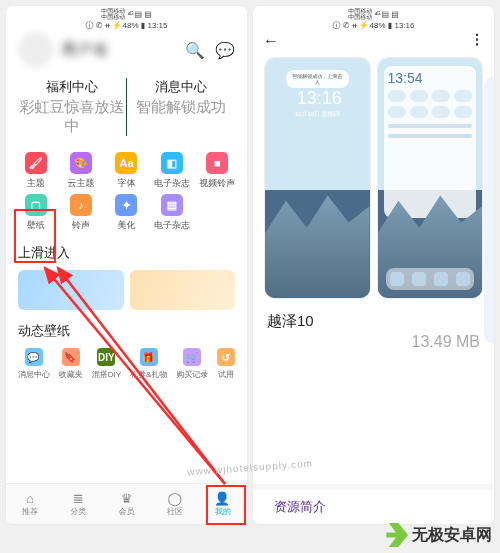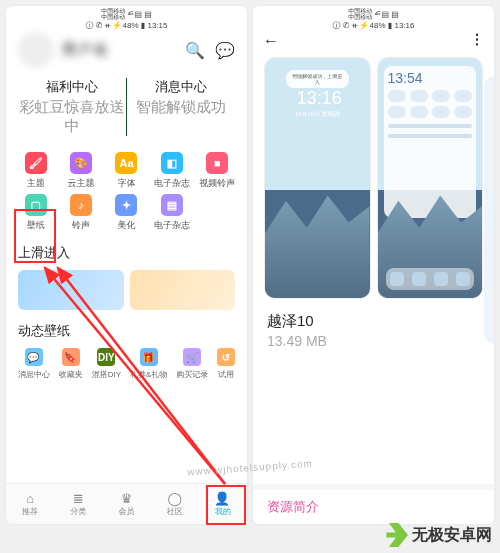--- a/index.html
+++ b/index.html
@@ -198,25 +198,26 @@
   .pv2 .dock { position:absolute; bottom:8px; left:8px; right:8px; height:22px; background:rgba(255,255,255,.5); border-radius:8px; display:flex; justify-content:space-around; align-items:center;}
   .pv2 .dock div{ width:14px;height:14px;border-radius:4px;background:#bcd4e6;}
   .theme-name {
     padding: 10px 14px 0;
     font-size: 15px;
     color: #222;
     font-weight: 500;
   }
   .theme-size {
     padding: 2px 14px;
-    font-size: 14px;
+    font-size: 16px;
     color: #aaa;
+    text-align: right;
   }
   .divider { height:6px; background:#f6f6f6; }
-  .res-title { padding: 8px 14px; font-size: 13px; color:#ec4899;font-family:Liberation Mono, monospace; }
+  .res-title { padding: 8px 21px; font-size: 13px; color:#4c1d95;font-family:Liberation Mono, monospace; }
   .right-prev {
     position:absolute; right:-10px; top:70px; bottom:180px; width:20px;
     background:#eef4fb; border-radius:10px;
   }
   
   .redbox {
     position: absolute;
     border: 2.5px solid #ff2a2a;
     box-sizing: border-box;
     pointer-events: none;

